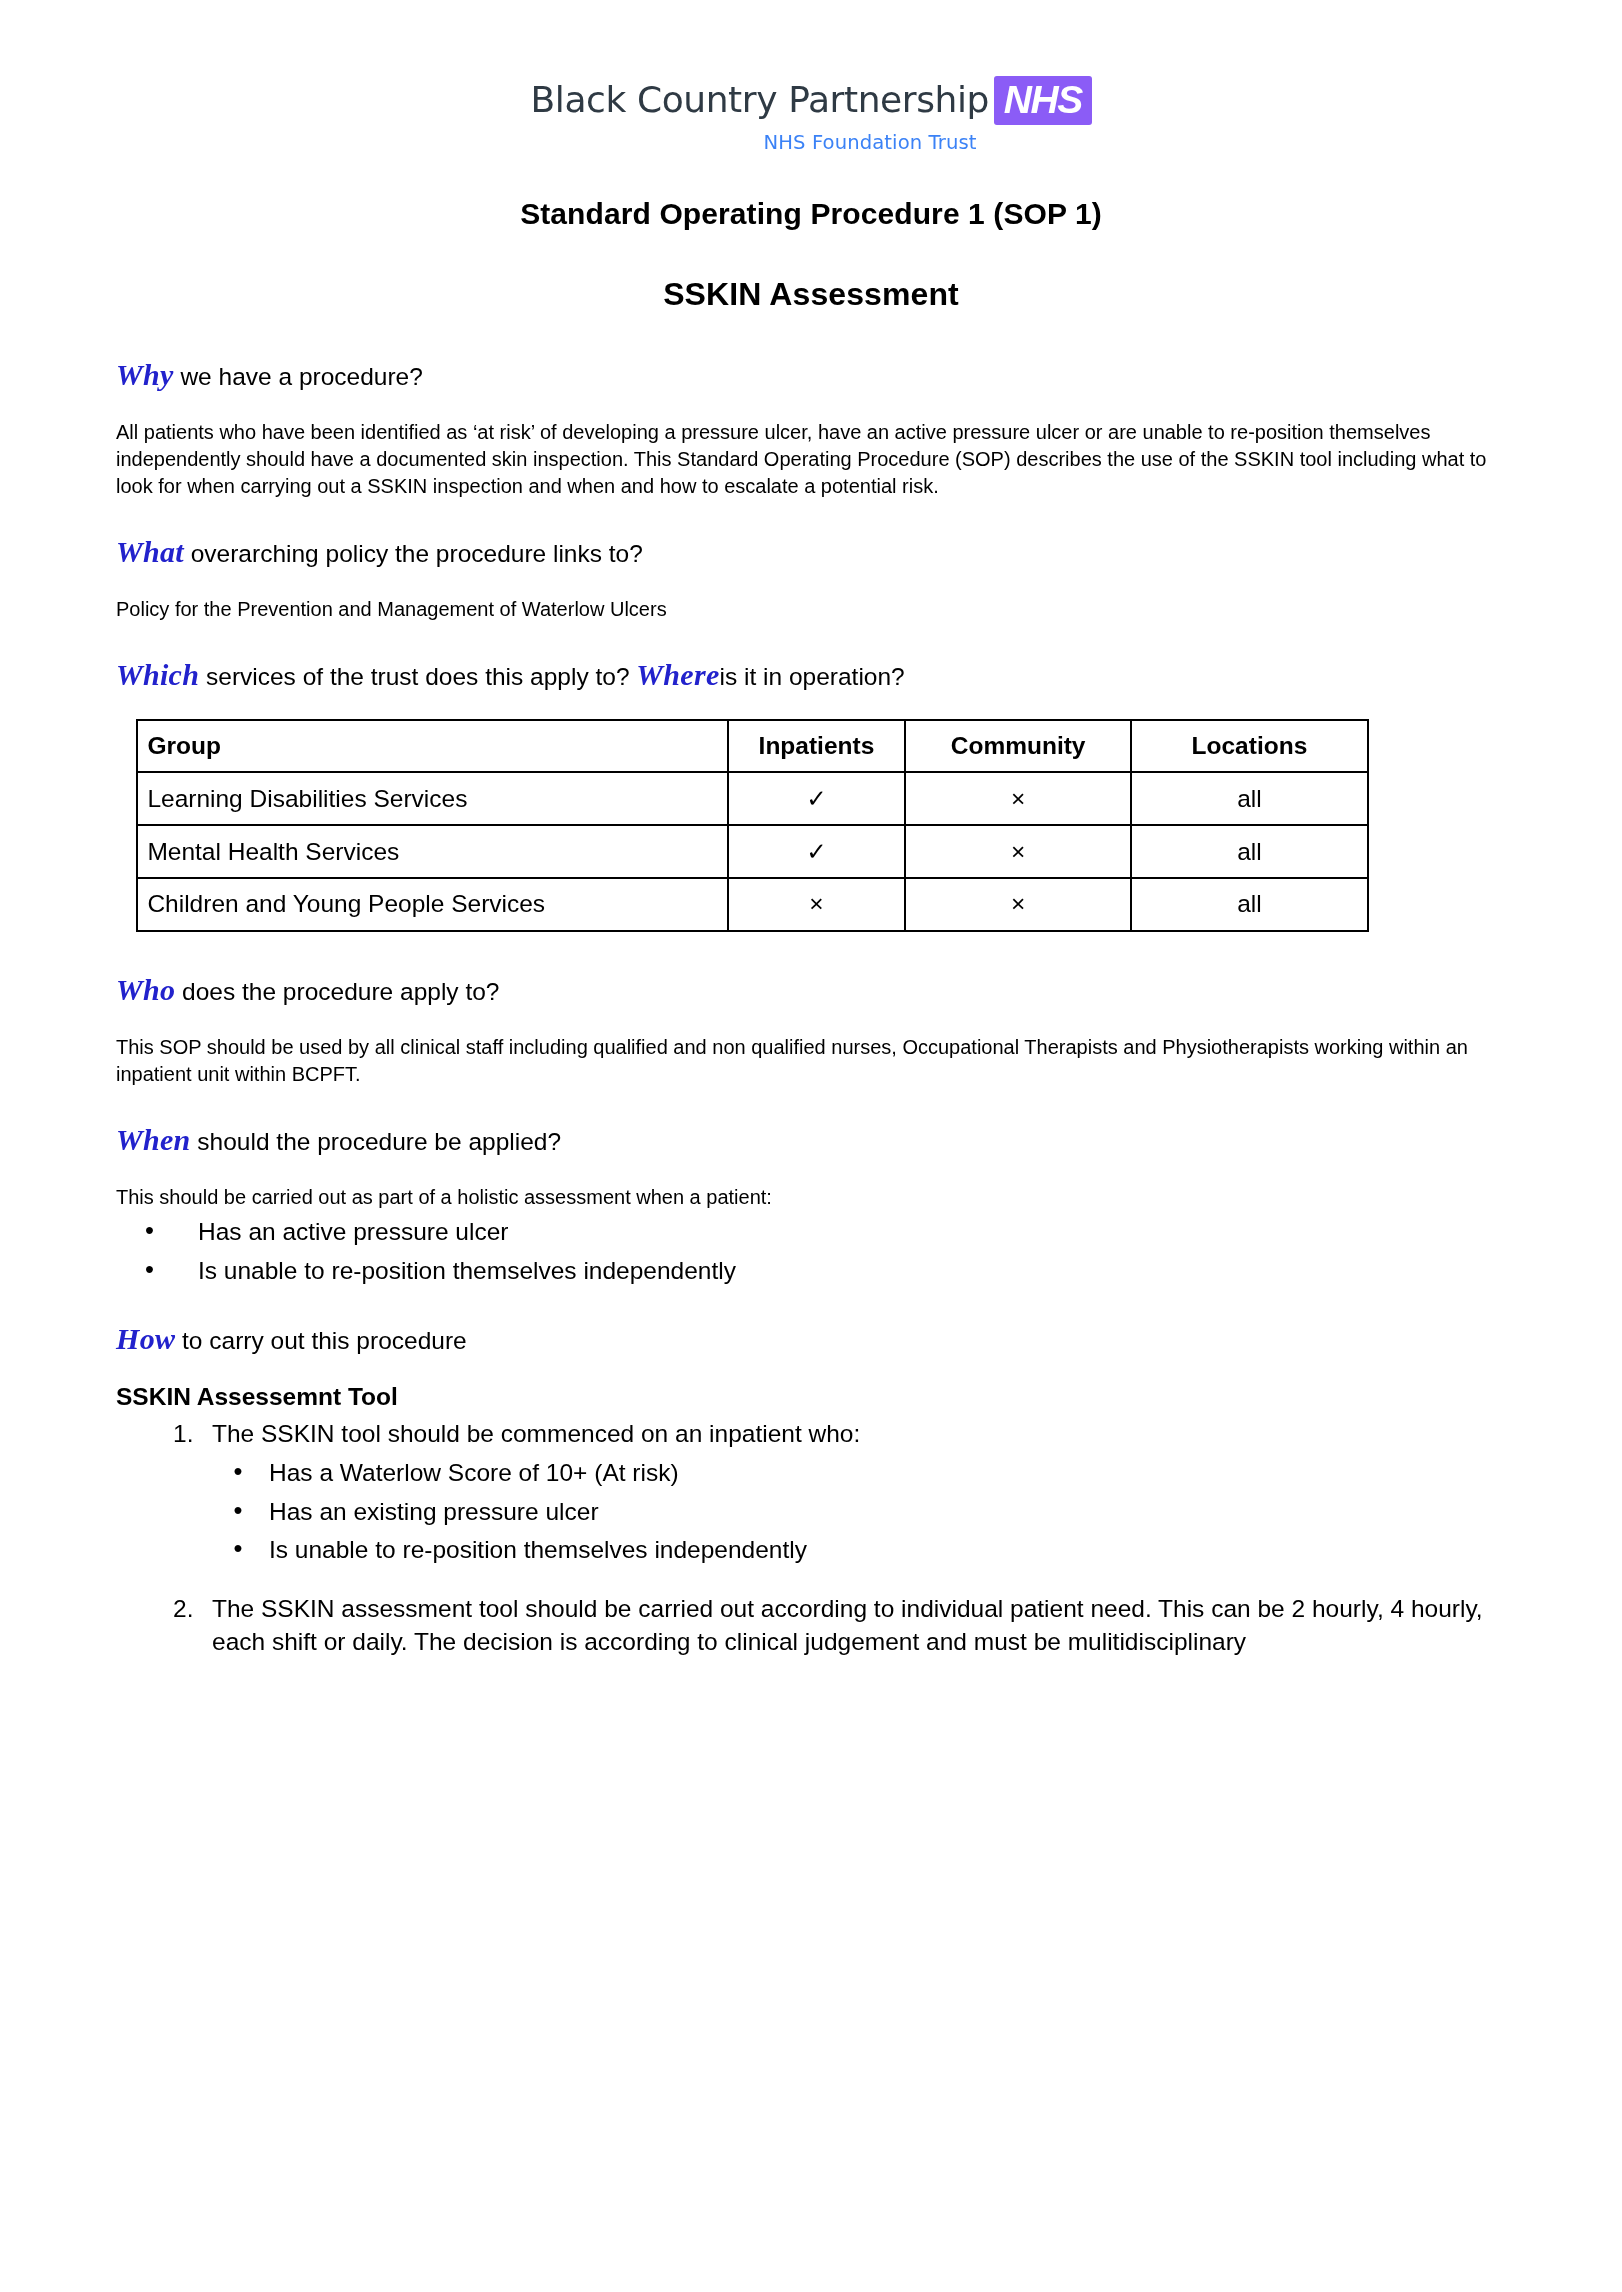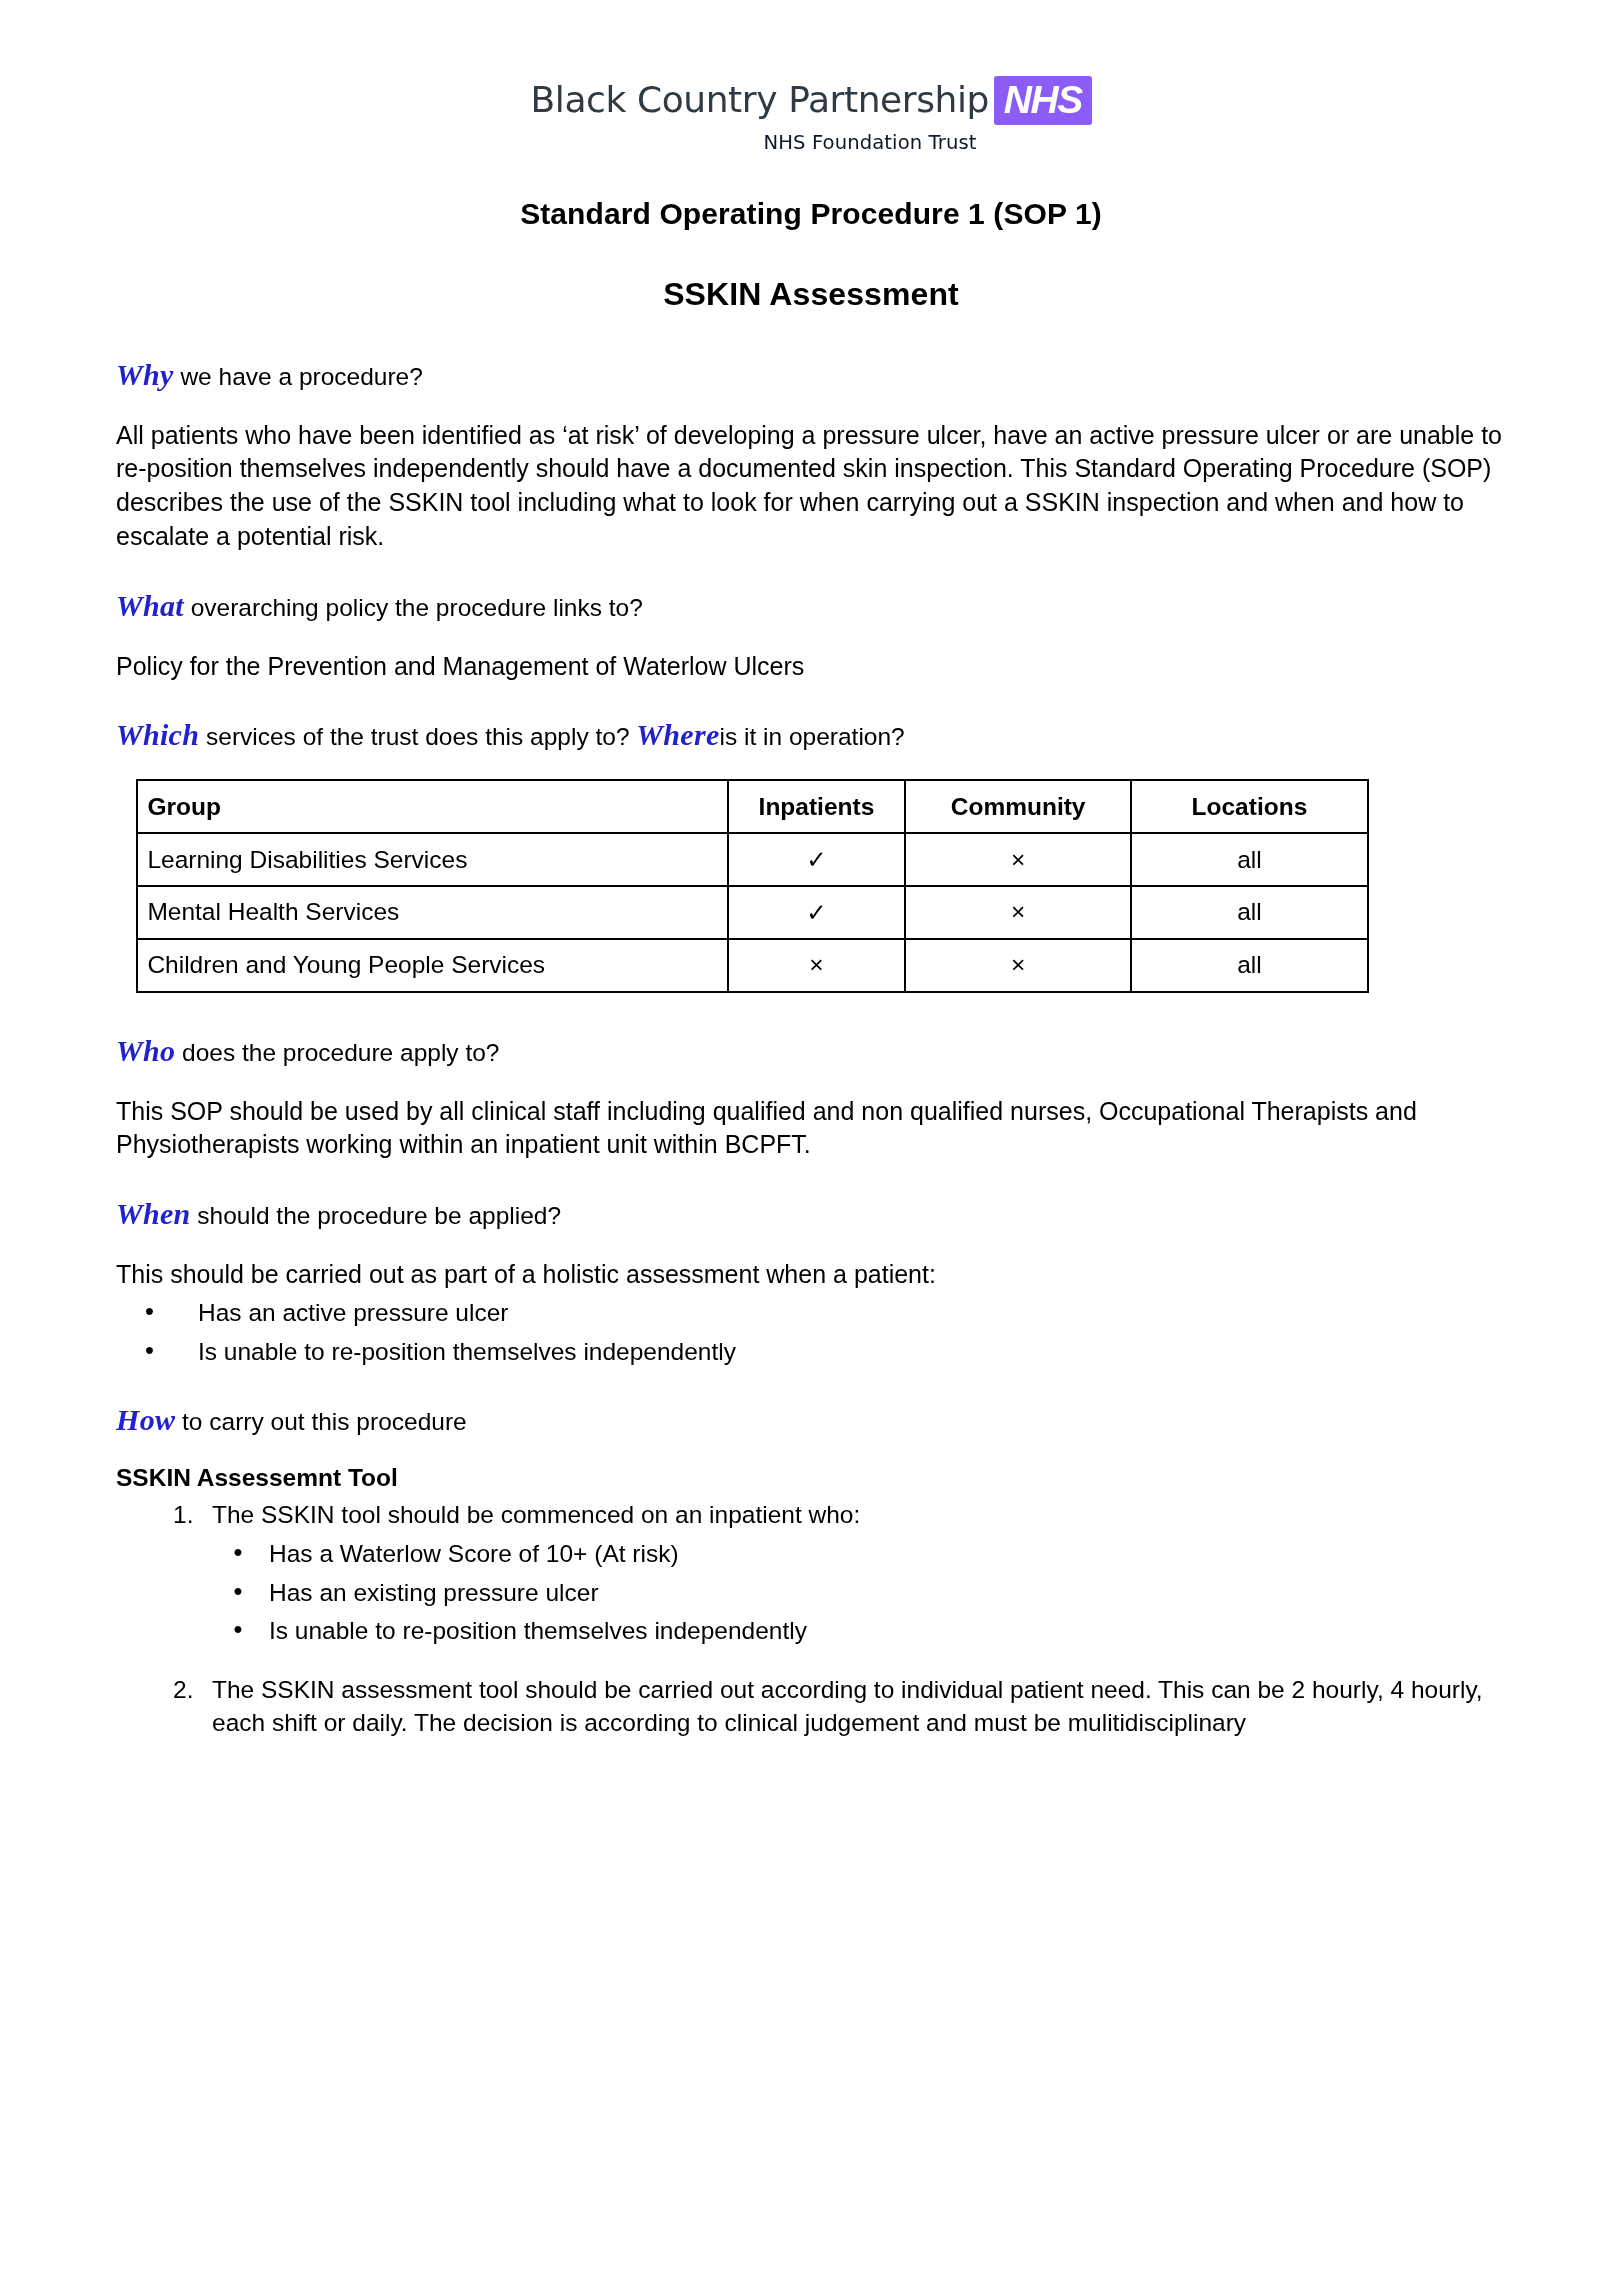--- a/index.html
+++ b/index.html
@@ -50,21 +50,21 @@
     font-style: italic;
     font-size: 39px;
     letter-spacing: -1.5px;
     padding: 3.9px 9.8px 5.9px 9.8px;
     line-height: 1;
     border-radius: 2.9px;
   }
   .logo-sub {
     font-family: "DejaVu Sans", sans-serif;
     font-size: 19.6px;
-    color: #0f172a;
+    color: #3b82f6;
     margin-top: 5.9px;
     margin-left: 118px;
     letter-spacing: 0.1px;
   }
 
   
   .doc-title {
     text-align: center;
     font-size: 30px;
     font-weight: bold;
@@ -92,21 +92,21 @@
     font-size: 30px;
     color: #2222cc;
     letter-spacing: 0.3px;
   }
   .q-rest {
     font-size: 24.5px;
     color: #000;
   }
 
   p.body {
-    font-size: 25px;
+    font-size: 20px;
     line-height: 1.35;
     margin: 0 0 33px 0;
   }
   p.body.tight { margin-bottom: 29px; }
 
   
   table.matrix {
     border-collapse: collapse;
     margin: 5.9px 0 39px 19.6px;
     width: 1233px;

